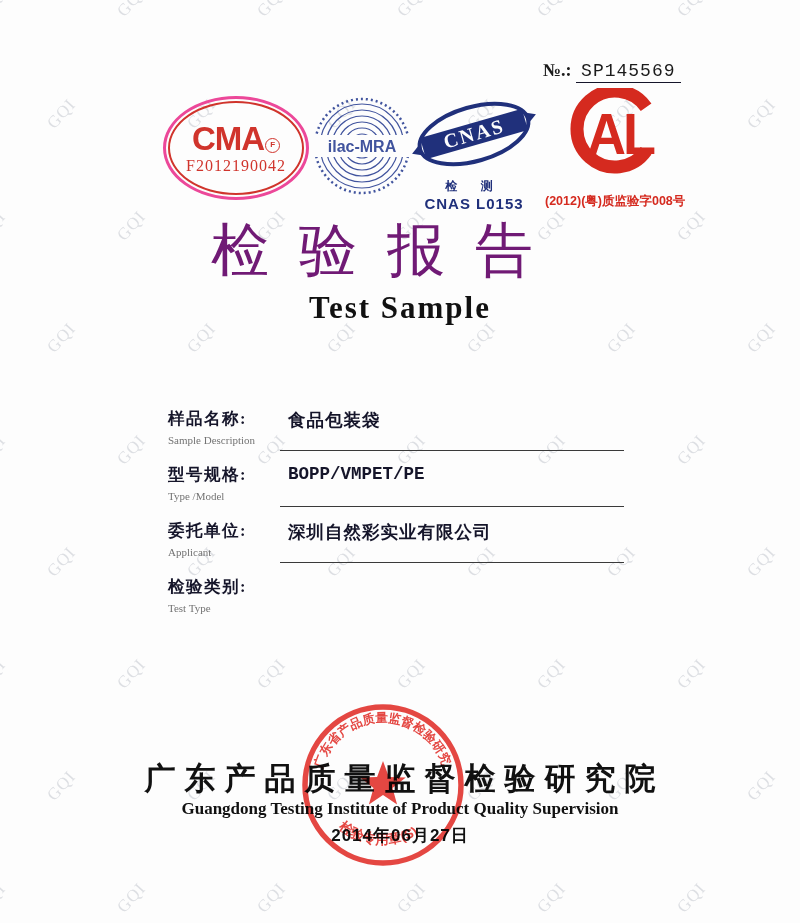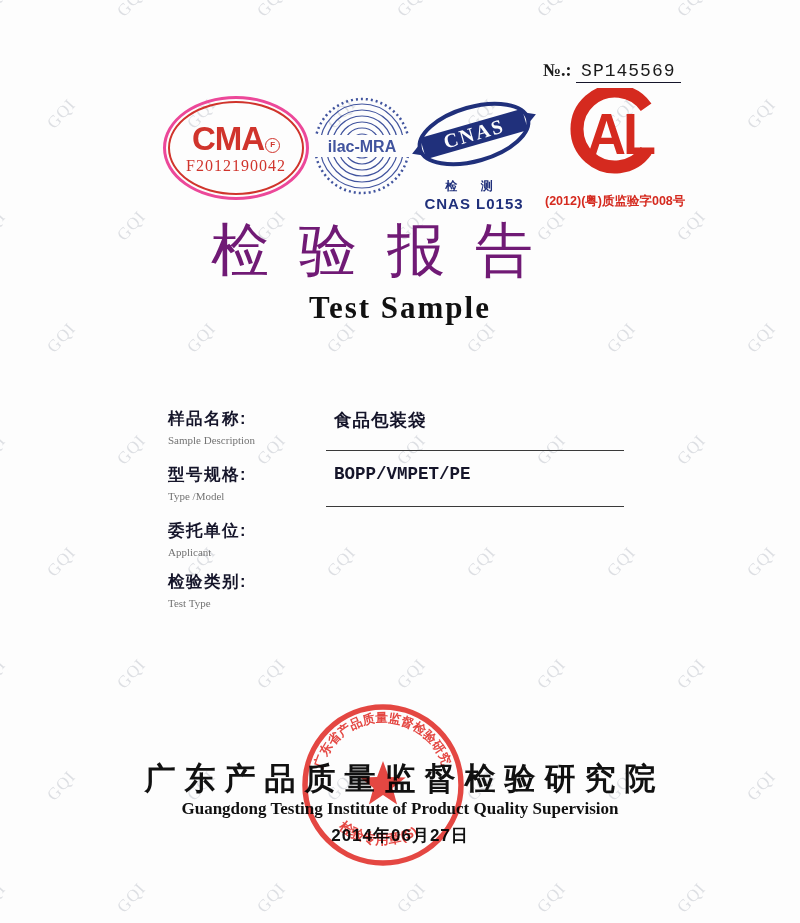--- a/index.html
+++ b/index.html
@@ -42,23 +42,23 @@
   
   .title-cn{position:absolute;left:0;top:212px;width:744px;text-align:center;
     font-size:58px;font-weight:normal;letter-spacing:30px;margin-right:-30px;text-indent:30px;color:#701a75;}
   .title-en{position:absolute;left:0;top:290px;width:800px;text-align:center;
     font-family:"Liberation Serif",serif;font-size:31px;font-weight:bold;letter-spacing:2px;color:#111;}
 
   
   .fields{position:absolute;left:168px;top:408px;width:456px;}
   .field-row{display:flex;margin-bottom:13px;}
   .field-label{width:112px;flex:0 0 112px;}
-  .label-cn{font-size:16.5px;font-weight:bold;letter-spacing:1.5px;color:#15152a;}
+  .label-cn{font-size:16.5px;font-weight:bold;letter-spacing:1.5px;color:#15152a;font-family:Liberation Serif, serif;}
   .label-en{font-family:"Liberation Serif",serif;font-size:11px;color:#737373;margin-top:4px;}
-  .field-value{flex:1;border-bottom:1.6px solid #3a3a3a;padding:0 0 10px 8px;min-height:32px;margin-left:46px;}
+  .field-value{flex:1;border-bottom:1.6px solid #3a3a3a;padding:0 0 10px 8px;min-height:32px;}
   .value-cn{font-size:17.5px;font-weight:bold;letter-spacing:1px;color:#15152a;}
   .value-mono{font-family:"Liberation Mono",monospace;font-size:17.5px;font-weight:bold;color:#15152a;}
 
   
   .inst-cn{position:absolute;left:0;top:758px;width:800px;text-align:center;
     font-size:31px;font-weight:bold;letter-spacing:9px;margin-right:-9px;text-indent:9px;color:#111;}
   .inst-en{position:absolute;left:0;top:799px;width:800px;text-align:center;
     font-family:"Liberation Serif",serif;font-size:17px;font-weight:bold;color:#111;}
   .report-date{position:absolute;left:0;top:824px;width:800px;text-align:center;
     font-size:17px;font-weight:bold;letter-spacing:1px;color:#111;}
@@ -204,20 +204,23 @@
         <div class="field-value">
           <span class="value-mono">BOPP/VMPET/PE</span>
         </div>
       </div>
 
       <div class="field-row">
         <div class="field-label">
           <div class="label-cn">委托单位:</div>
           <div class="label-en">Applicant</div>
         </div>
+        <div class="field-value">
+          <span class="value-cn">深圳自然彩实业有限公司</span>
+        </div>
       </div>
 
       <div class="field-row">
         <div class="field-label">
           <div class="label-cn">检验类别:</div>
           <div class="label-en">Test Type</div>
         </div>
       </div>
 
     </div>

